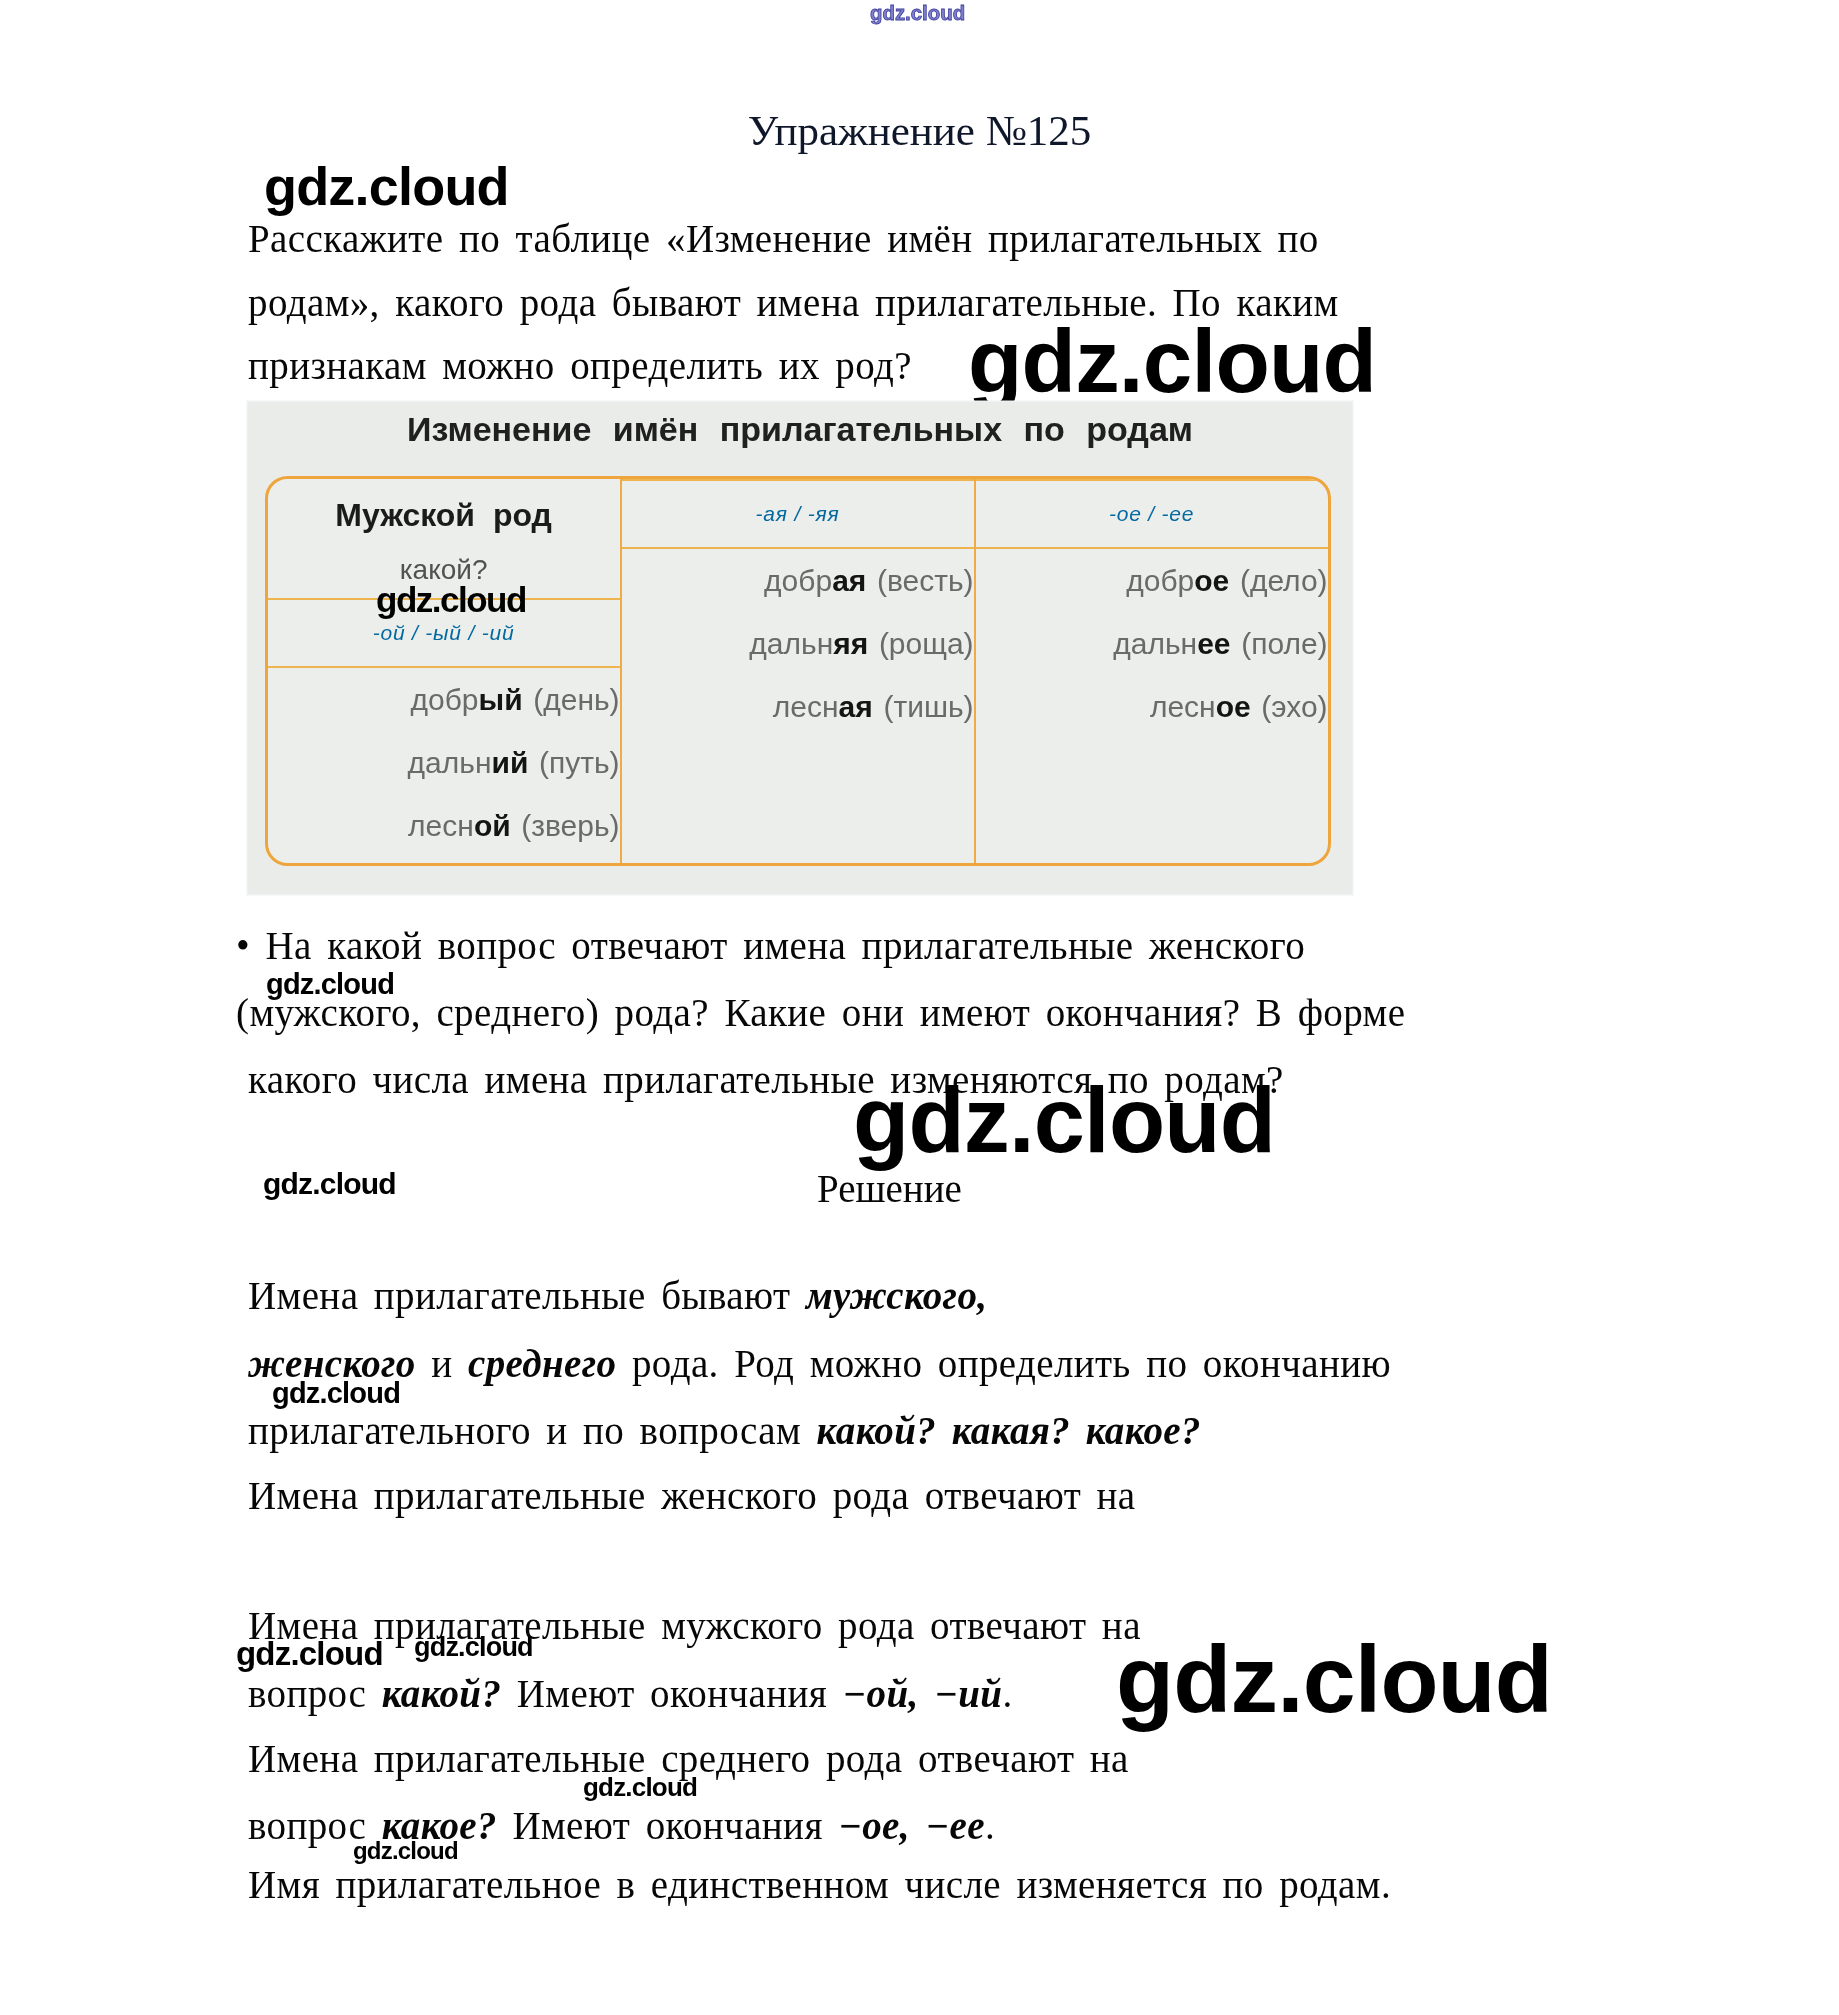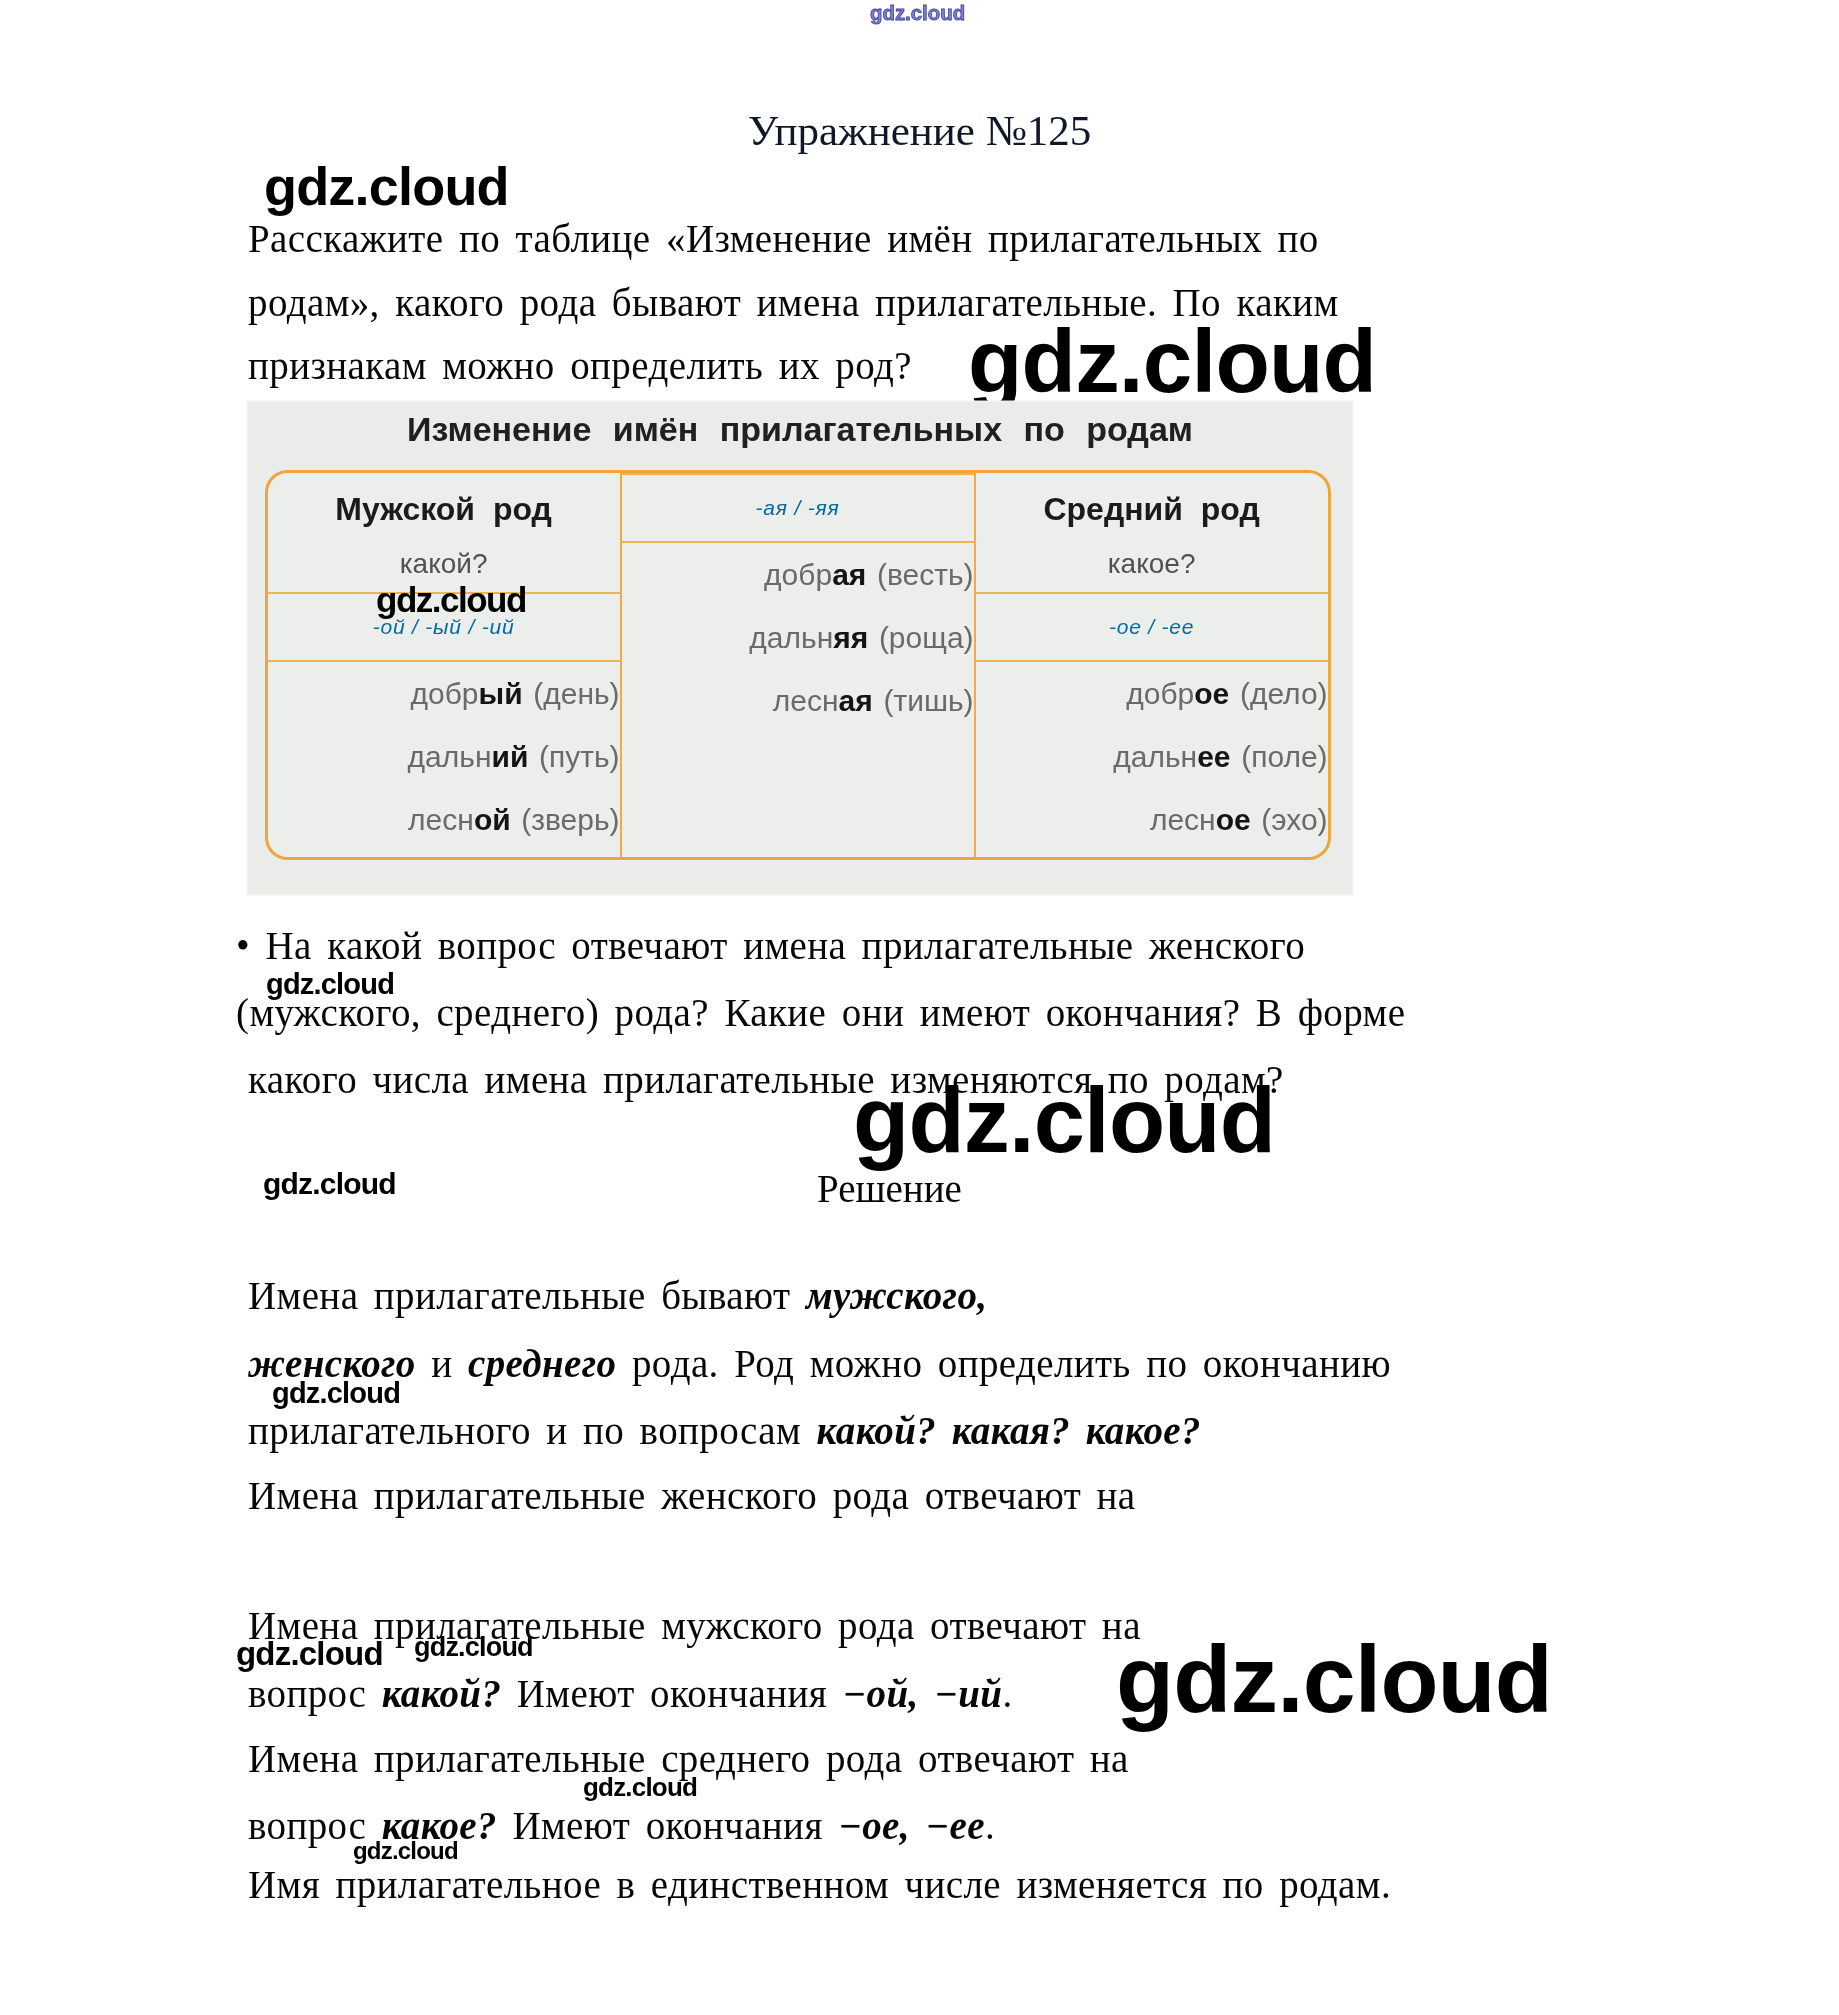--- a/index.html
+++ b/index.html
@@ -29,21 +29,21 @@
   .tableimg{
     position:absolute;left:248px;top:402px;width:1104px;height:492px;
     background:#e9ece8;box-shadow:0 0 0 1.5px #eef0f4;
   }
   .timg-title{
     position:absolute;top:7.5px;left:0;width:100%;text-align:center;
     font-family:"Liberation Sans",sans-serif;font-weight:700;font-size:34px;
     color:#202020;word-spacing:12px;
   }
   .tbox{
-    position:absolute;left:16.6px;top:68px;width:1060px;height:384px;
+    position:absolute;left:16.6px;top:74px;width:1060px;height:384px;
     border:3.8px solid #efa53d;border-radius:22.6px;display:flex;overflow:hidden;
     font-family:"Liberation Sans",sans-serif;background:#ebeeea;
   }
   .tcol{flex:1;display:flex;flex-direction:column;min-width:0;}
   .tcol + .tcol{border-left:2.3px solid #f0ab45;}
   .tcol-top{height:119px;}
   .thead{margin-top:18px;text-align:center;font-weight:700;font-size:32px;color:#1b1b1b;word-spacing:9px;}
   .tq{margin-top:19.6px;text-align:center;font-size:28px;color:#515151;}
   .tend{height:66px;border-top:2.3px solid #eeb44d;text-align:center;font-size:21px;color:#0369a1;line-height:66px;letter-spacing:0.8px;font-style:italic;}
   .tex{flex:1;border-top:2.3px solid #eeb44d;}
@@ -113,24 +113,20 @@
           </div>
           <div class="texline">
             <span class="stem">лесн</span>
               <span class="end">ая</span>
               <span class="noun">(тишь)</span>
           </div>
         </div>
       </div>
 
       <div class="tcol">
-        <div class="tcol-top">
-          <div class="thead">Средний род</div>
-          <div class="tq">какое?</div>
-        </div>
         <div class="tend">-ое / -ее</div>
         <div class="tex">
           <div class="texline">
             <span class="stem">добр</span>
               <span class="end">ое</span>
               <span class="noun">(дело)</span>
           </div>
           <div class="texline">
             <span class="stem">дальн</span>
               <span class="end">ее</span>

